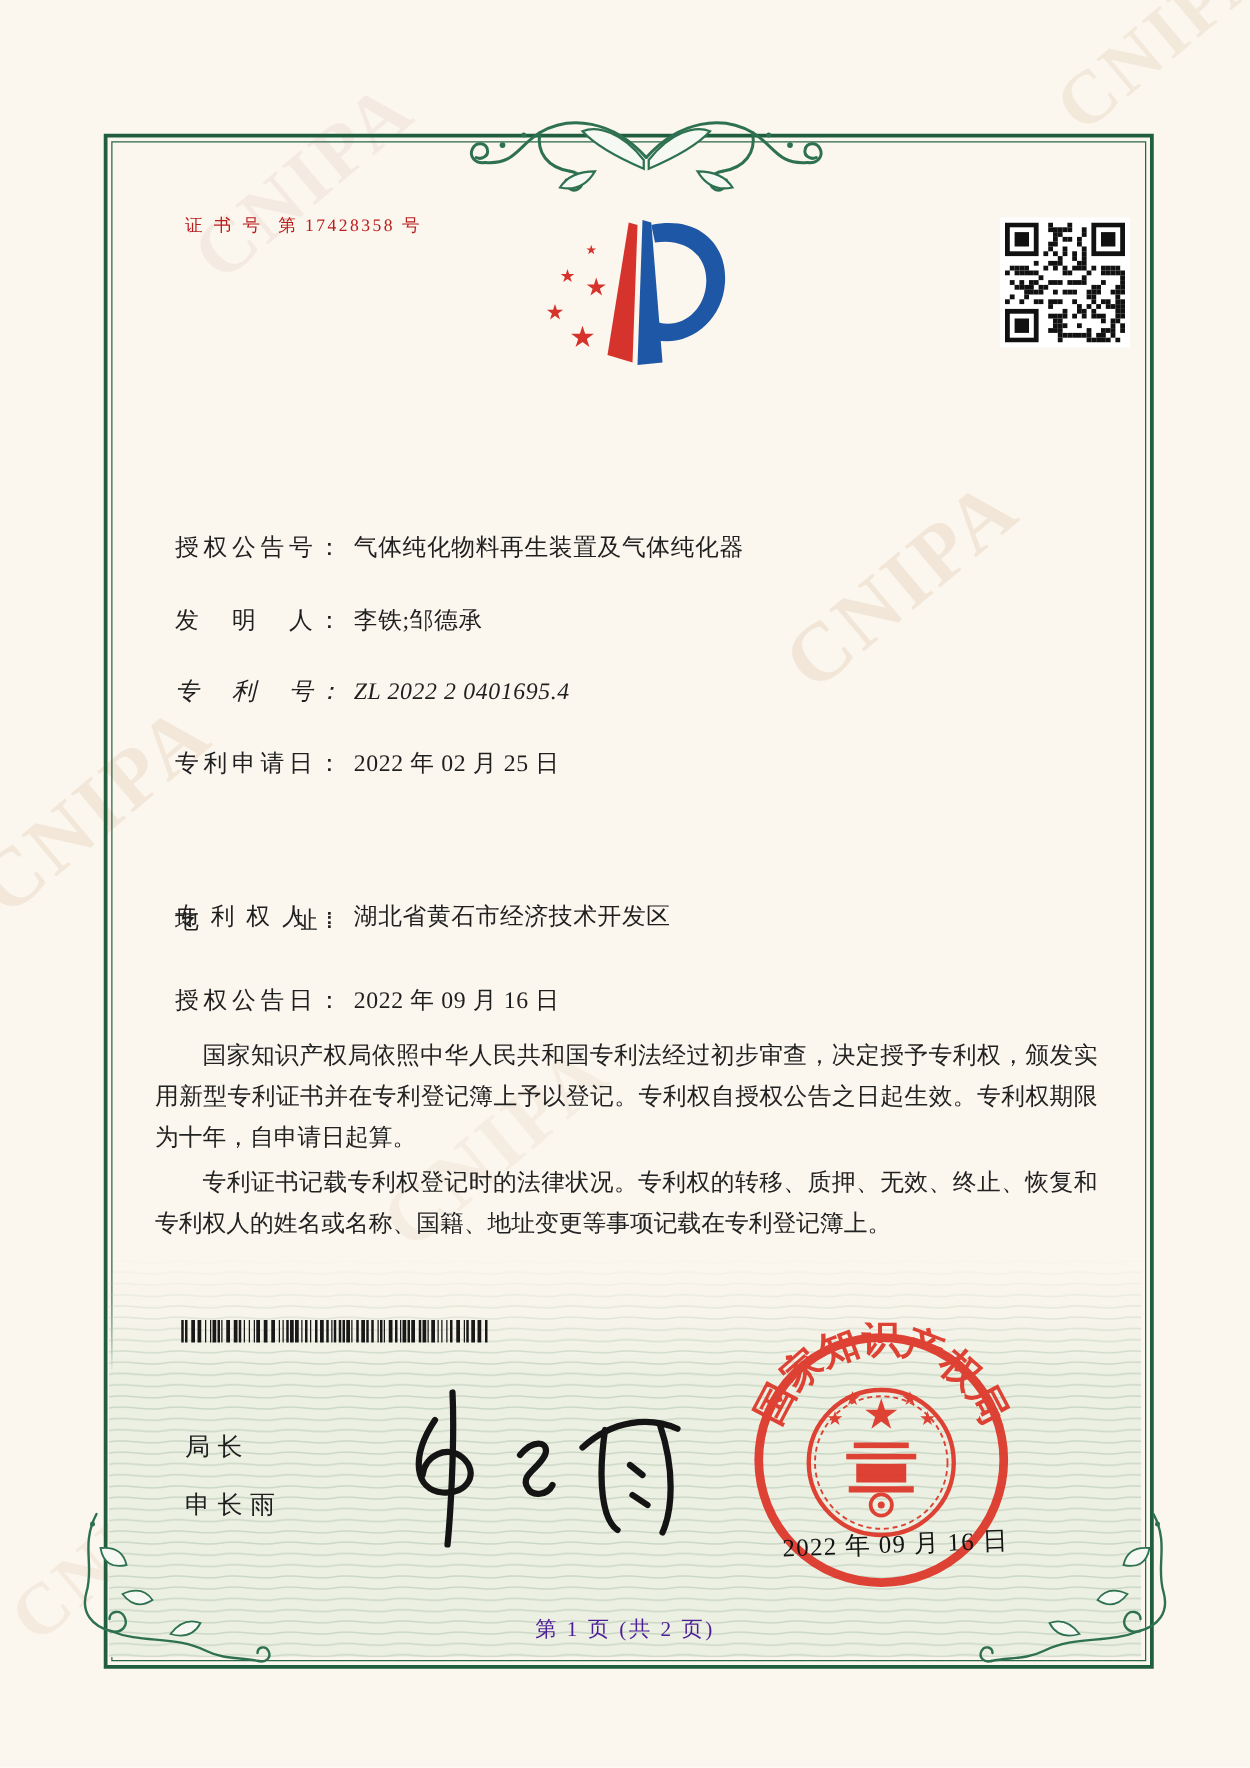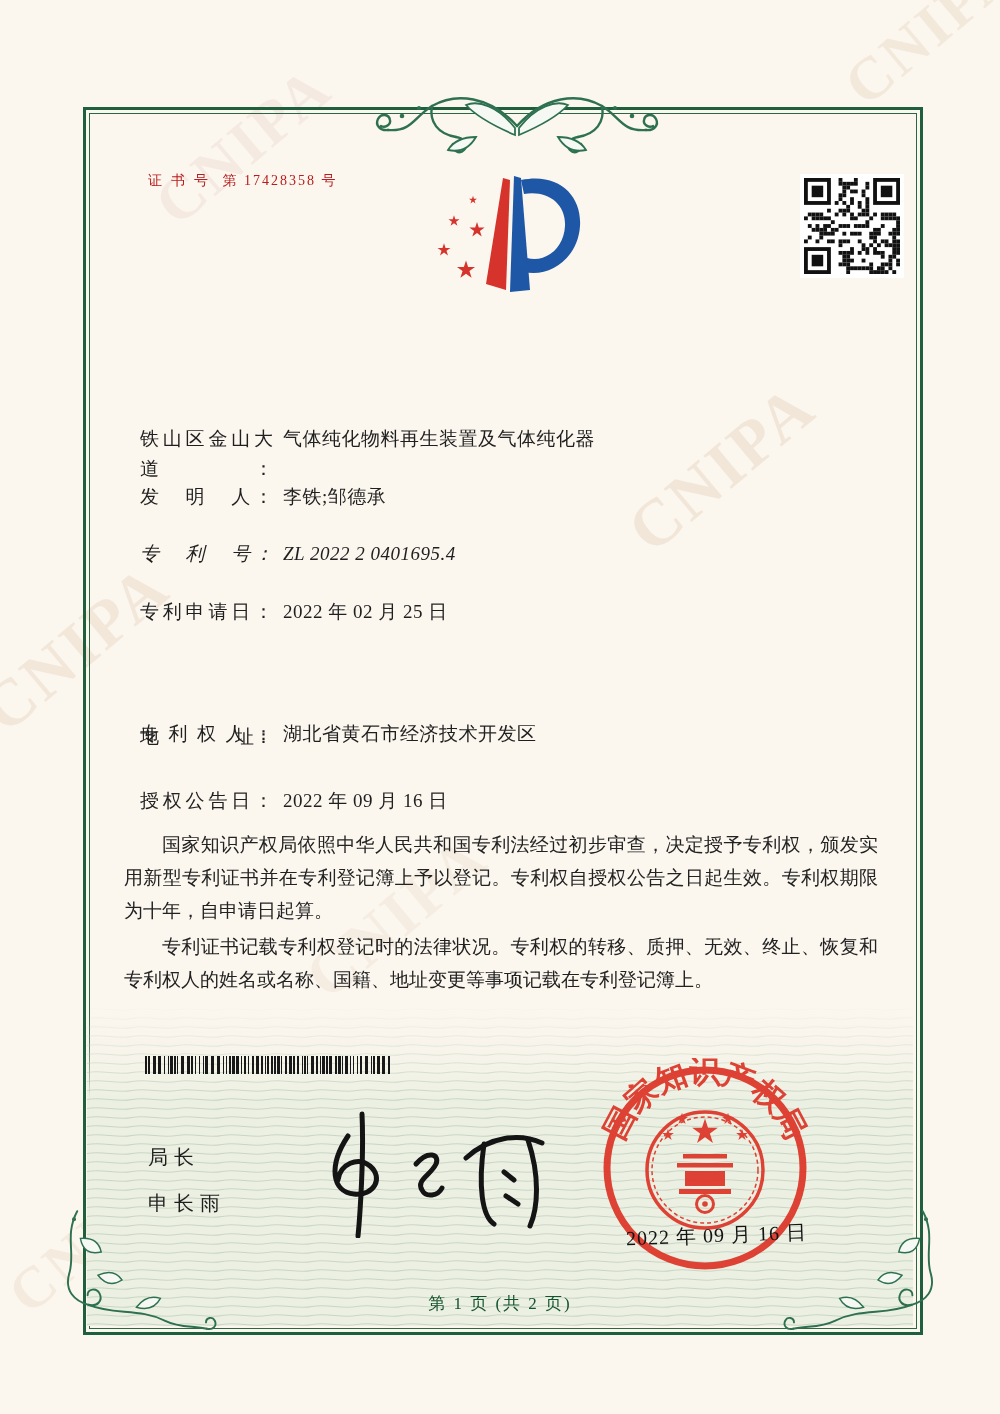--- a/index.html
+++ b/index.html
@@ -46,21 +46,21 @@
   
   .barcode{position:absolute;left:145px;top:1056px;width:258px;height:18px;font-size:0;}
   .barcode i{display:inline-block;height:100%;background:#181818;}
   .role{position:absolute;left:148px;top:1144px;font-size:20px;letter-spacing:6px;color:#1e1e1e;}
   .signer{position:absolute;left:148px;top:1190px;font-size:20px;letter-spacing:6px;color:#1e1e1e;}
   .sig{position:absolute;left:288px;top:1106px;width:272px;height:132px;}
   .seal{position:absolute;left:595px;top:1058px;width:220px;height:220px;opacity:.93;}
   .sealdate{position:absolute;left:626px;top:1222px;font-size:20px;color:#131313;
     letter-spacing:1px;transform:rotate(-2deg);z-index:5;}
   .pageinfo{position:absolute;left:0;top:1292px;width:1000px;text-align:center;
-    font-size:17px;letter-spacing:2px;color:#14532d;}
+    font-size:17px;letter-spacing:2px;color:#4c1d95;}
   .contnote{position:absolute;left:50%;top:1346px;transform:translateX(-50%);
     background:#ffffff;padding:7px 30px;font-size:17px;letter-spacing:3px;color:#2a2a2a;}
   
   .orn path{fill:none;stroke:#2e7150;stroke-width:2.4;stroke-linecap:round;}
   .orn .leaf{fill:#f6f9f3;stroke-width:1.8;}
   .orn .dotf{fill:#2e7150;stroke:none;}
   .orn-top{position:absolute;left:372px;top:80px;width:290px;height:84px;}
   .orn-bl{position:absolute;left:58px;top:1208px;width:160px;height:128px;}
   .orn-br{position:absolute;left:782px;top:1208px;width:160px;height:128px;}
 </style>
@@ -334,21 +334,21 @@
         <rect x="76" y="96" width="4" height="4" fill="#111"></rect>
         <rect x="80" y="96" width="4" height="4" fill="#111"></rect>
         <rect x="84" y="96" width="4" height="4" fill="#111"></rect>
         <rect x="92" y="96" width="4" height="4" fill="#111"></rect>
       </svg>
   </div>
 
 
   <div class="fields">
     <div class="frow" style="top:0;">
-      <span class="flabel">铁山区金山大道：</span>
+      <span class="flabel">授权公告号：</span>
       <span class="fvalue">气体纯化物料再生装置及气体纯化器</span>
     </div>
     <div class="frow" style="top:58px;">
       <span class="flabel">发　明　人：</span>
       <span class="fvalue">李铁;邹德承</span>
     </div>
     <div class="frow" style="top:115px;font-style:italic;">
       <span class="flabel">专　利　号：</span>
       <span class="fvalue">ZL 2022 2 0401695.4</span>
     </div>

